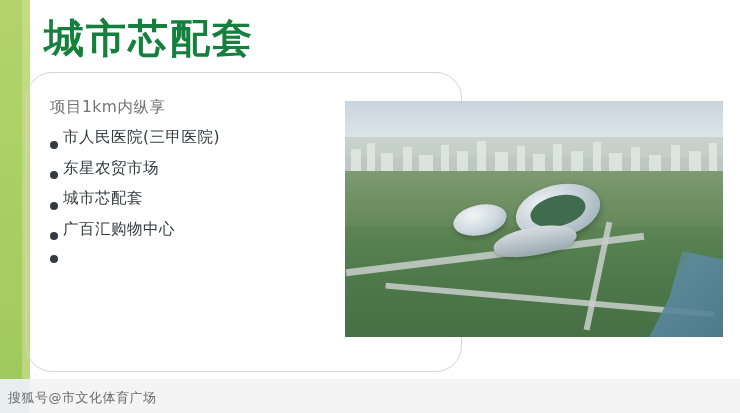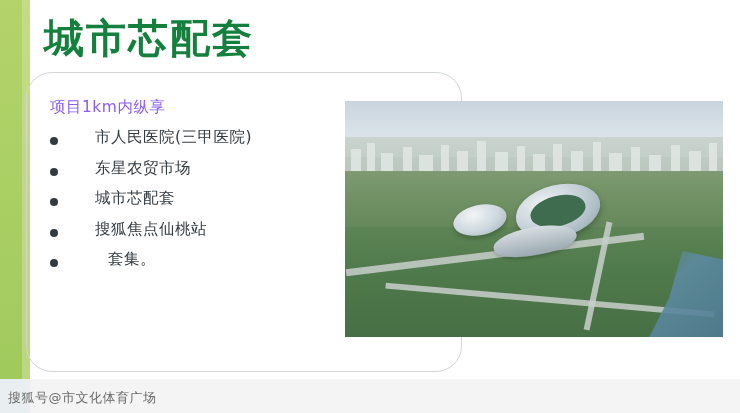--- a/index.html
+++ b/index.html
@@ -82,34 +82,33 @@
     box-sizing: border-box;
   }
   .bullet-list {
     position: absolute;
     left: 50px;
     top: 96px;
     width: 330px;
   }
   .intro-line {
     font-size: 15.5px;
-    color: #8b5cf6;
+    color: #737373;
     line-height: 1.45;
     margin-bottom: 8px;
     letter-spacing: 0.5px;
   }
   .bullet-item {
     font-size: 15.5px;
     color: #333b40;
     line-height: 1.45;
     margin-bottom: 8px;
     letter-spacing: 0.5px;
     display: flex;
-    align-items: center;
-    gap: 32px;
+    align-items: flex-end;
   }
   .bullet-dot {
     flex: 0 0 auto;
     width: 8px;
     height: 8px;
     border-radius: 50%;
     background: #333b40;
     margin-top: 7px;
     margin-right: 5px;
   }
@@ -253,26 +252,25 @@
     <div class="bullet-item">
       <span class="bullet-dot"></span>
       <span class="bullet-text">东星农贸市场</span>
     </div>
     <div class="bullet-item">
       <span class="bullet-dot"></span>
       <span class="bullet-text">城市芯配套</span>
     </div>
     <div class="bullet-item">
       <span class="bullet-dot"></span>
-      <span class="bullet-text">搜狐焦点仙桃站</span>
+      <span class="bullet-text">广百汇购物中心</span>
     </div>
     <div class="bullet-item">
       <span class="bullet-dot"></span>
       <span class="bullet-text">
-        <span class="cont">套集。</span>
       </span>
     </div>
   </div>
 
   <div class="photo-frame">
     <div class="photo">
       <div class="sky"></div>
       <div class="far-city"></div>
       <div class="far-blocks">
         <i style="left:6px;  top:10px; width:10px; height:22px;"></i>

